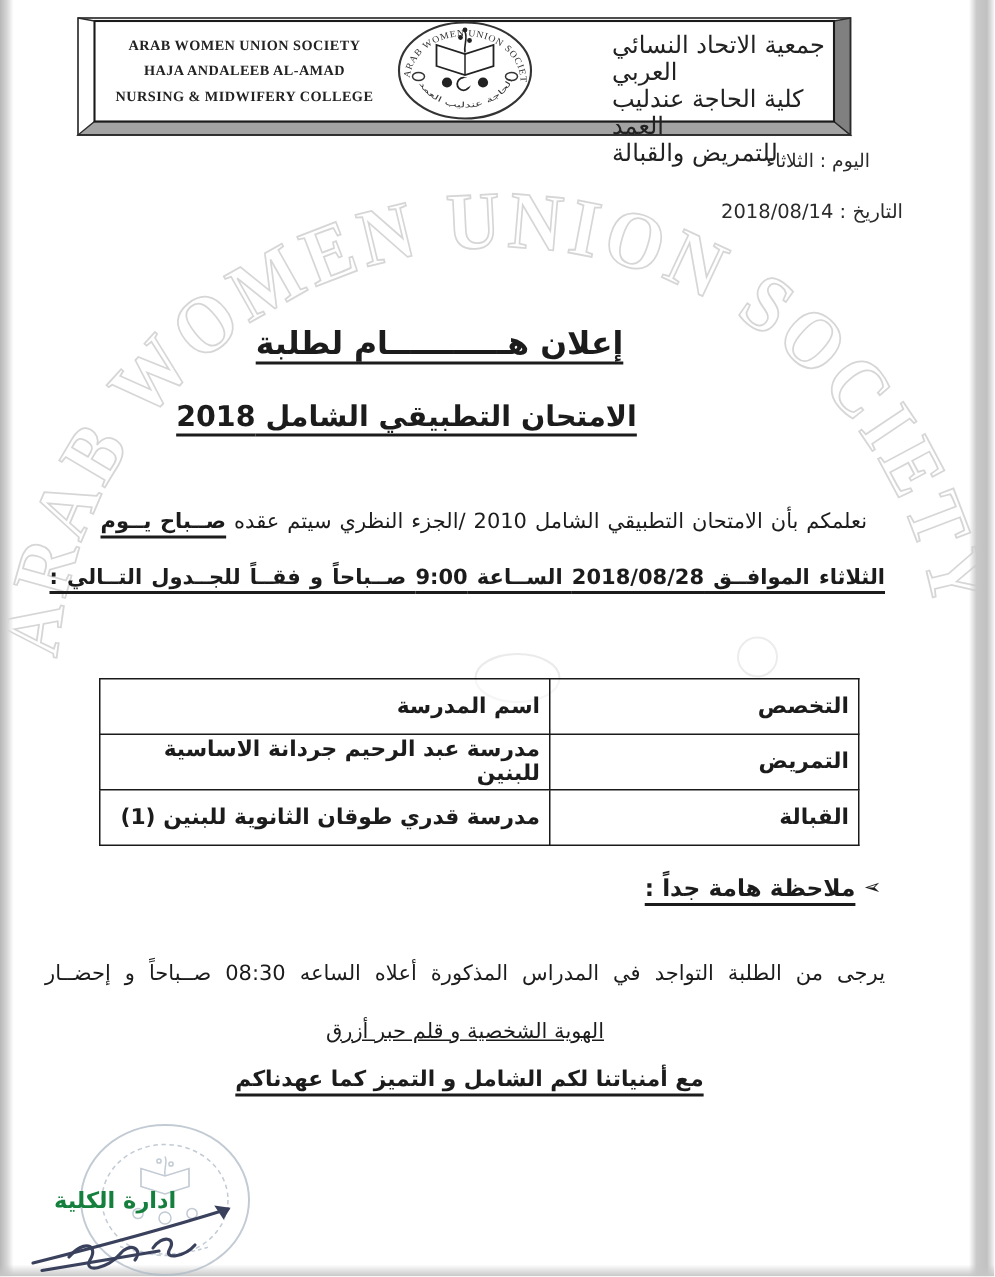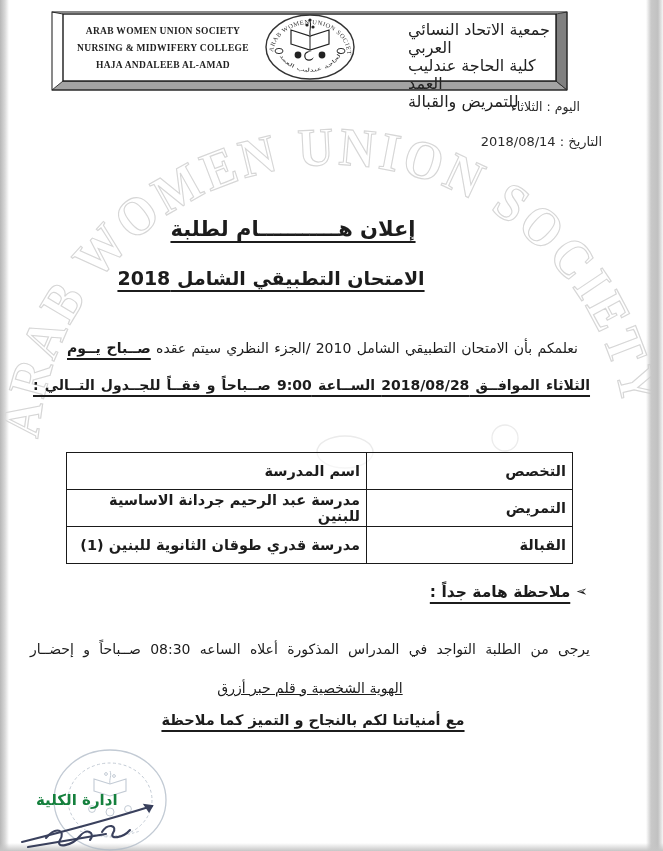--- a/index.html
+++ b/index.html
@@ -76,22 +76,22 @@
   <svg class="abs" style="left:0;top:0;" width="663" height="100" viewBox="0 0 663 100" aria-hidden="true">
     <polygon points="63,81 556,81 567,90 52,90" fill="#a3a3a3" stroke="#2a2a2a" stroke-width="0.9"></polygon>
     <polygon points="556,14 567,12 567,90 556,81" fill="#808080" stroke="#2a2a2a" stroke-width="0.9"></polygon>
     <rect x="52" y="12" width="515" height="78" fill="none" stroke="#2a2a2a" stroke-width="1.1"></rect>
     <rect x="63" y="14" width="493" height="67" fill="#ffffff" stroke="#1a1a1a" stroke-width="1.4"></rect>
     <line x1="52" y1="12" x2="63" y2="14" stroke="#2a2a2a" stroke-width="1"></line>
   </svg>
 
   <div class="abs lh-english">
     <div>ARAB WOMEN UNION SOCIETY</div>
+    <div>HAJA ANDALEEB AL-AMAD</div>
     <div>NURSING &amp; MIDWIFERY COLLEGE</div>
-    <div>HAJA ANDALEEB AL-AMAD</div>
   </div>
 
   <svg class="abs" style="left:262px;top:10px;" width="96" height="72" viewBox="0 0 96 72" aria-hidden="true">
     <defs>
         <path id="logotoparc" d="M 11 44 A 37 30 0 0 1 85 44" fill="none"></path>
           <path id="logobotarc" d="M 16 42 A 33 26 0 0 0 80 42" fill="none"></path>
       </defs>
     <ellipse cx="48" cy="37" rx="44" ry="32" fill="none" stroke="#333" stroke-width="1.4"></ellipse>
     <text font-family="Liberation Serif, serif" font-size="6.2" fill="#333" letter-spacing=".5">
       <textPath href="#logotoparc" startOffset="2" textLength="110" lengthAdjust="spacingAndGlyphs">ARAB WOMEN UNION SOCIETY</textPath>
@@ -156,21 +156,21 @@
   <div class="abs note">
     <span class="bullet">➢</span><span class="u">ملاحظة هامة جداً :</span>
   </div>
 
   <div class="abs para2">
     <div class="l1">يرجى من الطلبة التواجد في المدراس المذكورة أعلاه الساعه 08:30 صــباحاً و إحضــار</div>
     <div class="l2">الهوية الشخصية و قلم حبر أزرق</div>
   </div>
 
   <div class="abs closing">
-    <span class="u">مع أمنياتنا لكم بالنجاح و التميز كما ملاحظة</span>
+    <span class="u">مع أمنياتنا لكم الشامل و التميز كما عهدناكم</span>
   </div>
 
   <svg class="abs" style="left:10px;top:735px;" width="230" height="116" viewBox="0 0 230 116" aria-hidden="true">
     <g stroke="#aeb9c6" fill="none" opacity="0.75">
       <ellipse cx="100" cy="65" rx="56" ry="50" stroke-width="1.3"></ellipse>
       <ellipse cx="100" cy="65" rx="42" ry="37" stroke-width="1" stroke-dasharray="3 2.4"></ellipse>
       <path d="M84,56 L100,61 L116,56 L116,44 L100,49 L84,44 Z" stroke-width="1.1"></path>
       <path d="M100,49 C99,44 102,40 100,36" stroke-width="1"></path>
       <circle cx="96" cy="39" r="1.4"></circle>
       <circle cx="104" cy="41" r="1.4"></circle>

